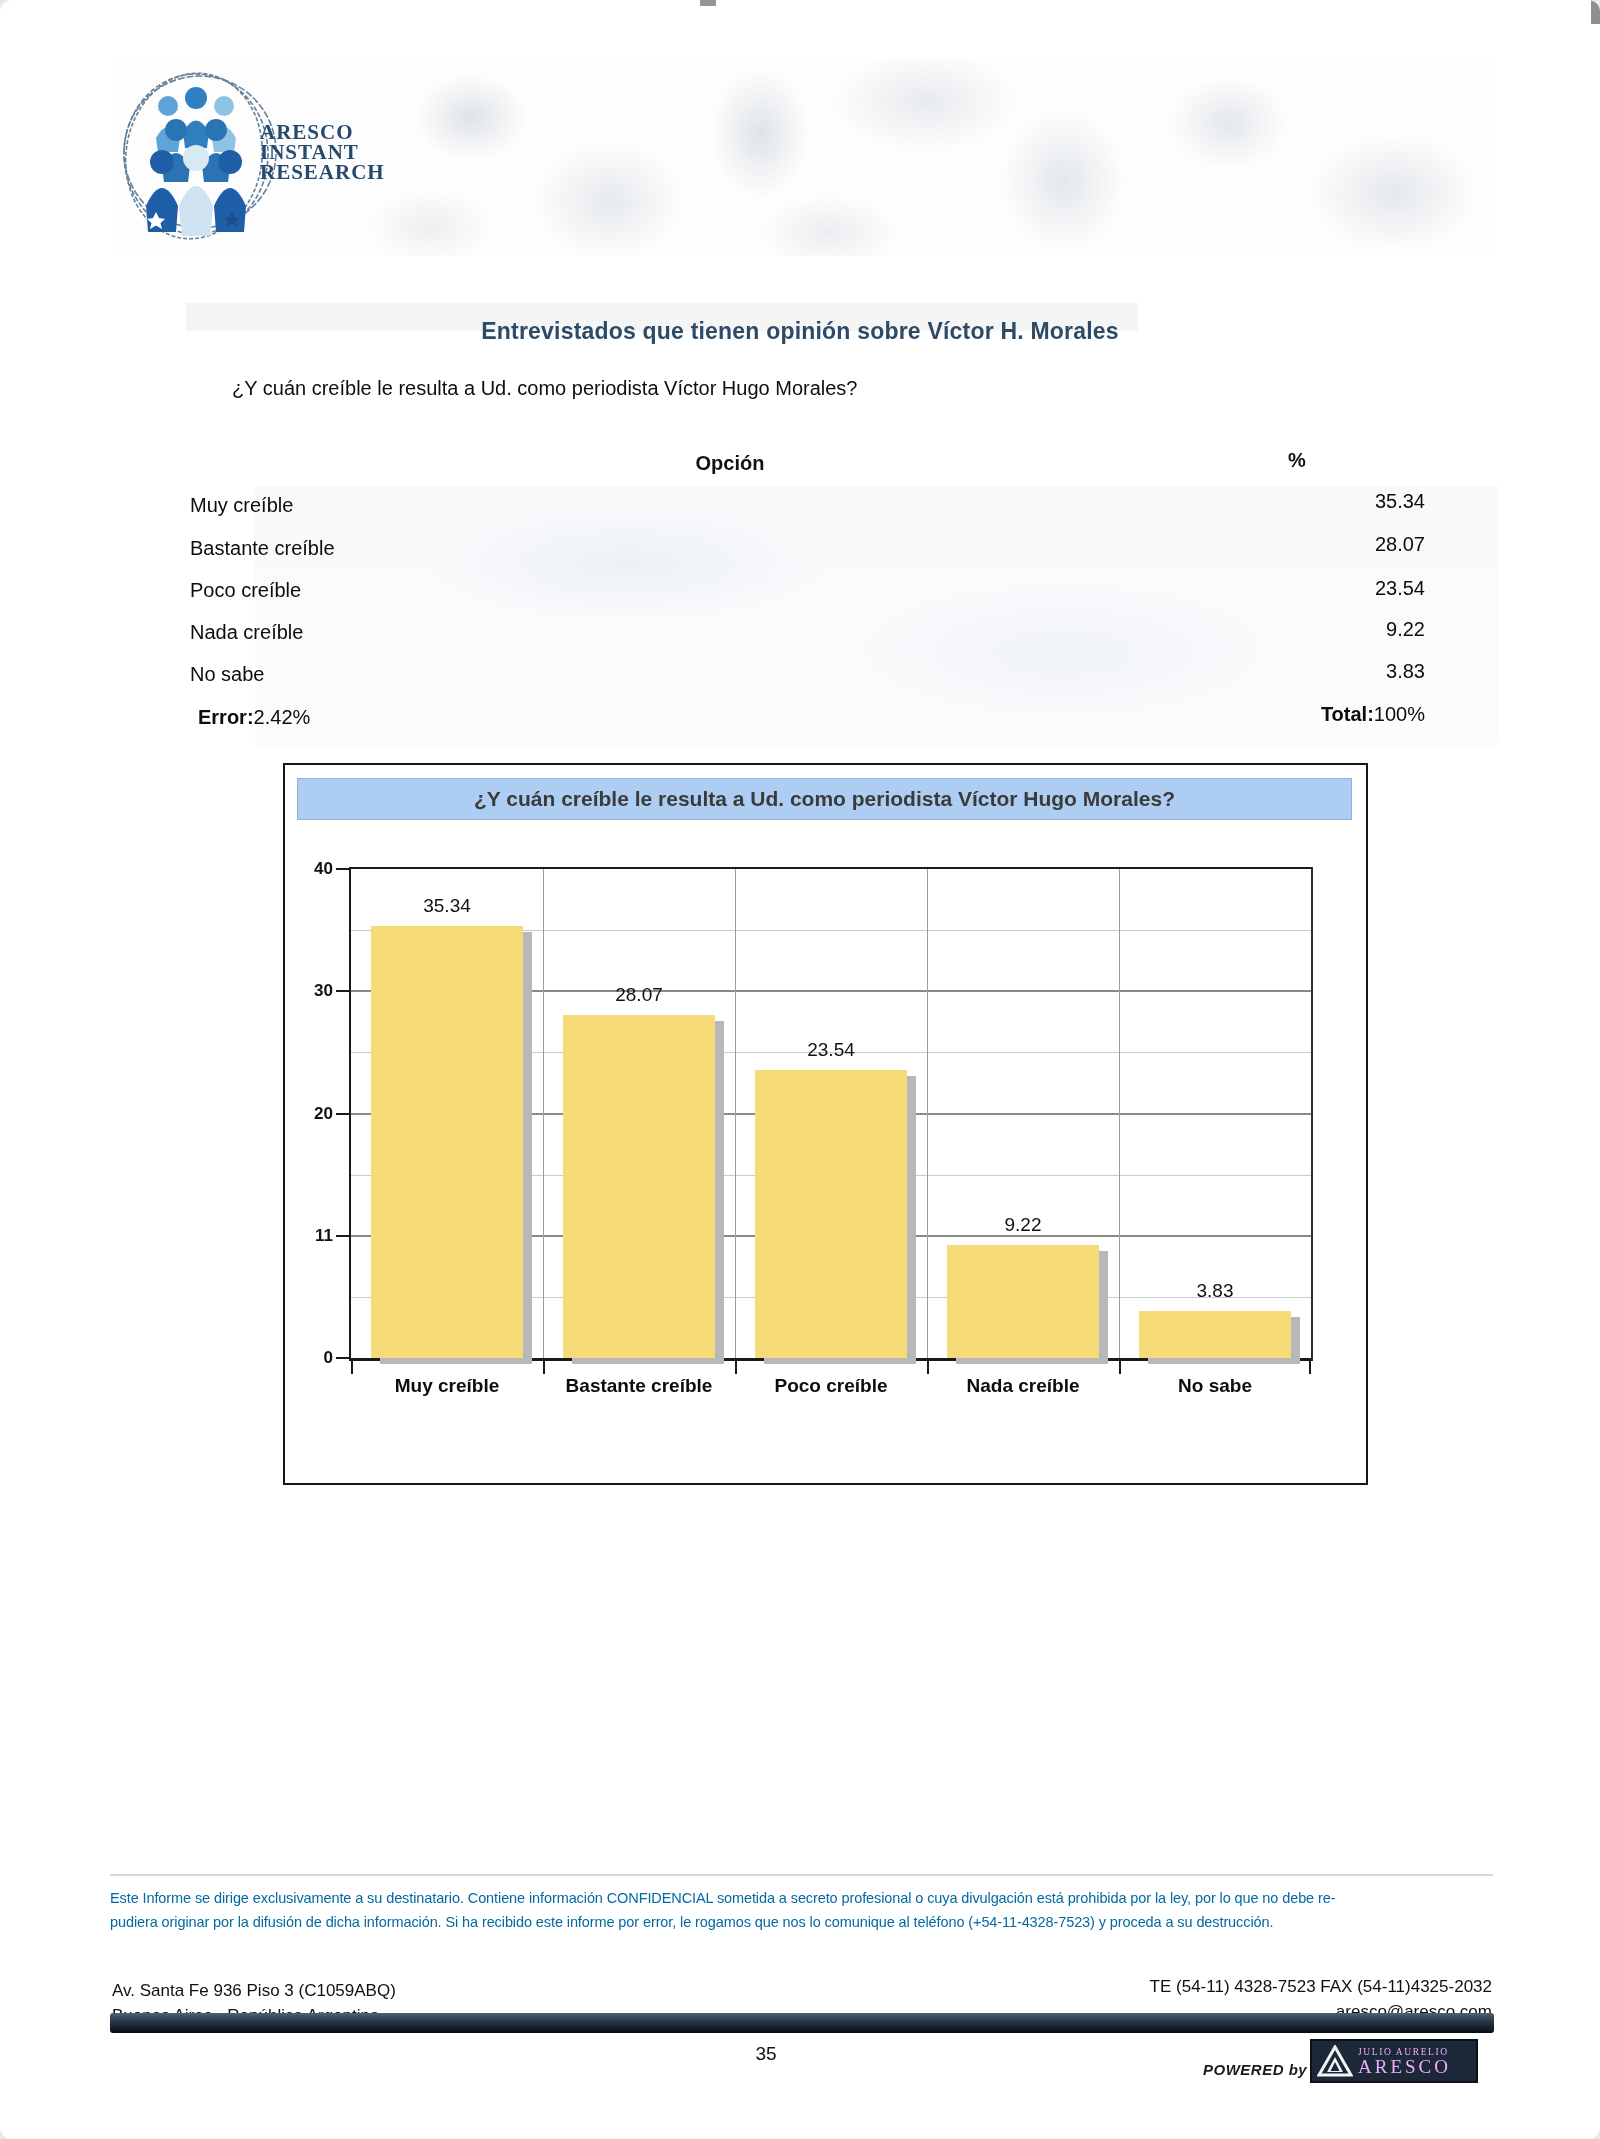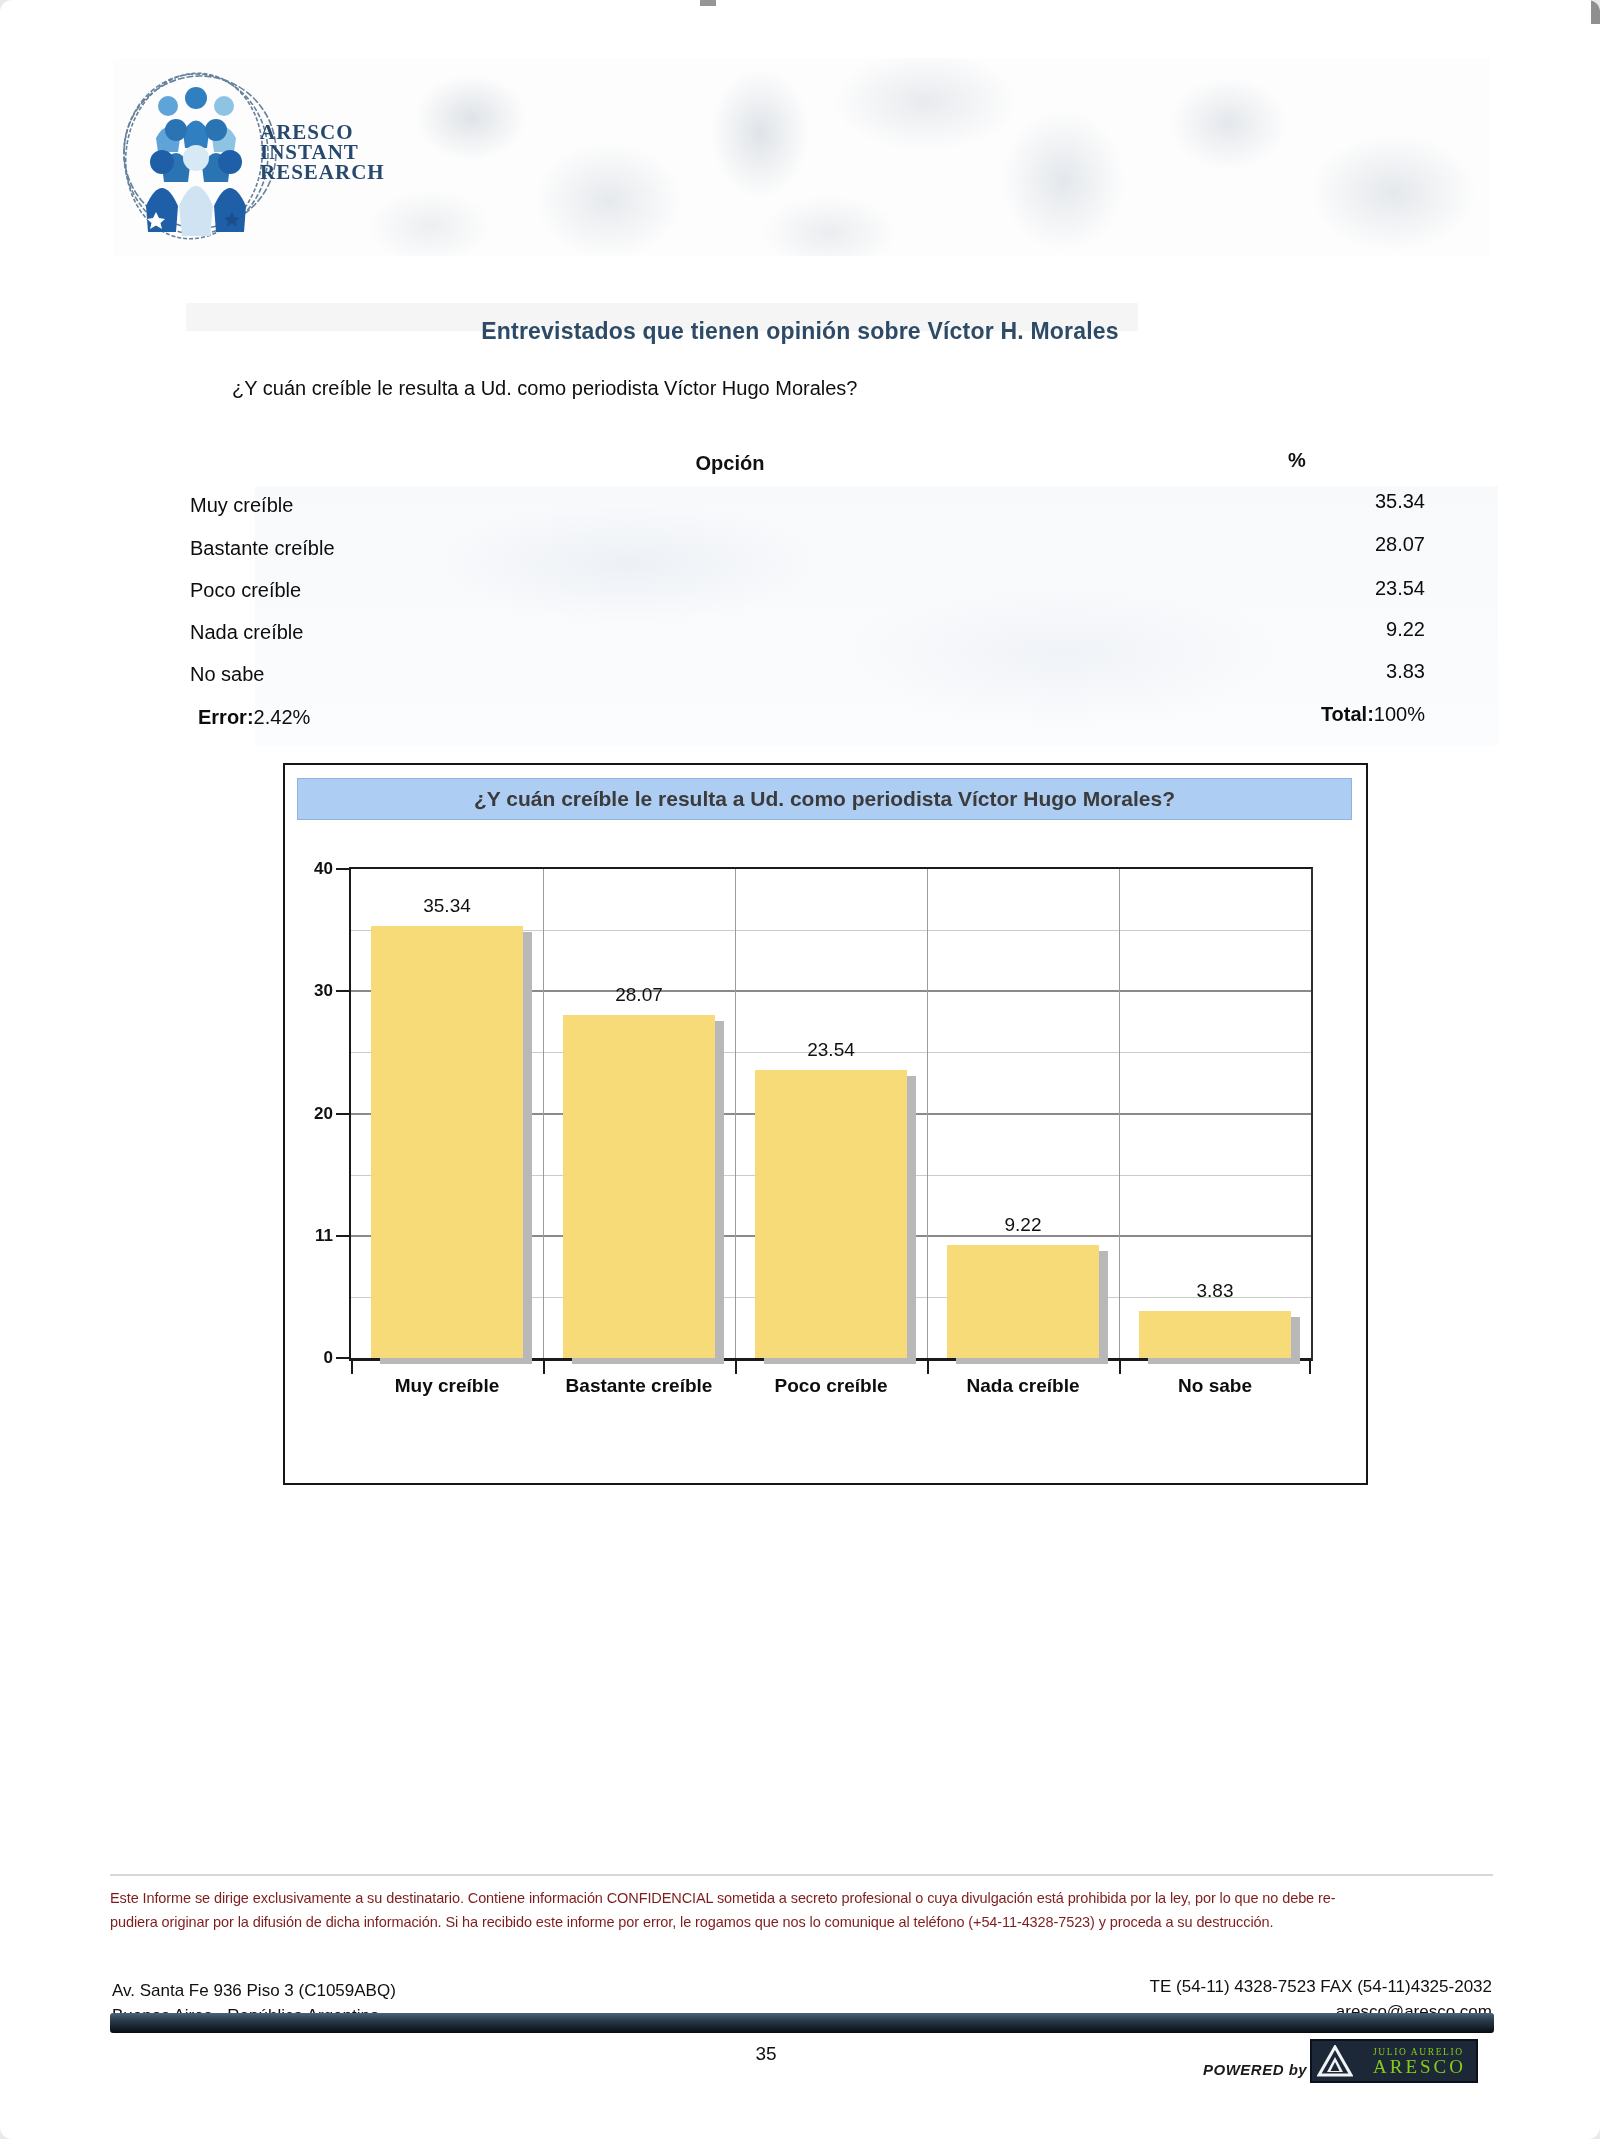--- a/index.html
+++ b/index.html
@@ -81,37 +81,37 @@
   .ytick-label{position:absolute; left:-60px; width:42px; text-align:right;
     font-size:17px; font-weight:bold; color:#111; z-index:2;}
   .xtick{position:absolute; width:2px; height:13px; background:#1a1a1a; z-index:2;}
   .bar{position:absolute; bottom:0; z-index:3;}
   .bar-value{position:absolute; text-align:center; font-size:19px; color:#111; z-index:4;}
   .cat-label{position:absolute; text-align:center; font-size:19px; font-weight:bold; color:#0d0d0d;}
 
   
   .foot-rule{left:110px; top:1874px; width:1383px; height:2px; background:#d7d7d7;}
   .disclaimer{left:110px; top:1886px; width:1390px; font-size:14.5px; line-height:24px;
-    color:#7f1d1d; letter-spacing:-0.1px;}
+    color:#0369a1; letter-spacing:-0.1px;}
   .disclaimer div{white-space:nowrap;}
   .addr{left:112px; font-size:17px; color:#101010;}
   .contact{left:900px; width:592px; text-align:right; font-size:17px; color:#101010;}
   .navy-bar{
     left:110px; top:2013px; width:1384px; height:20px; border-radius:3px;
     background:linear-gradient(180deg,#4c6379 0%,#2b3c4e 35%,#131c26 80%,#060a0f 100%);
   }
   .page-num{left:0; top:2043px; width:1532px; text-align:center; font-size:19px; color:#111;}
   .powered{left:1203px; top:2061px; font-size:15px; font-weight:bold; font-style:italic;
     letter-spacing:.5px; color:#1a1a1a;}
   .brand-box{
     left:1310px; top:2039px; width:168px; height:44px;
     background:#1c2838; border:2px solid #0a111a;
     display:flex; align-items:center; box-sizing:border-box; padding-left:5px;
   }
-  .brand-text{margin-left:20px; color:#84cc16;}
+  .brand-text{margin-left:5px; color:#f0abfc;}
   .brand-small{font-size:9.5px; letter-spacing:1.6px; font-family:"Liberation Serif", serif;}
   .brand-large{font-size:19px; letter-spacing:3px; line-height:19px; font-family:"Liberation Serif", serif;}
 
   
   .artifact{background:#6a6a6a;}
 </style>
 </head>
 <body>
 
 <div class="page">

